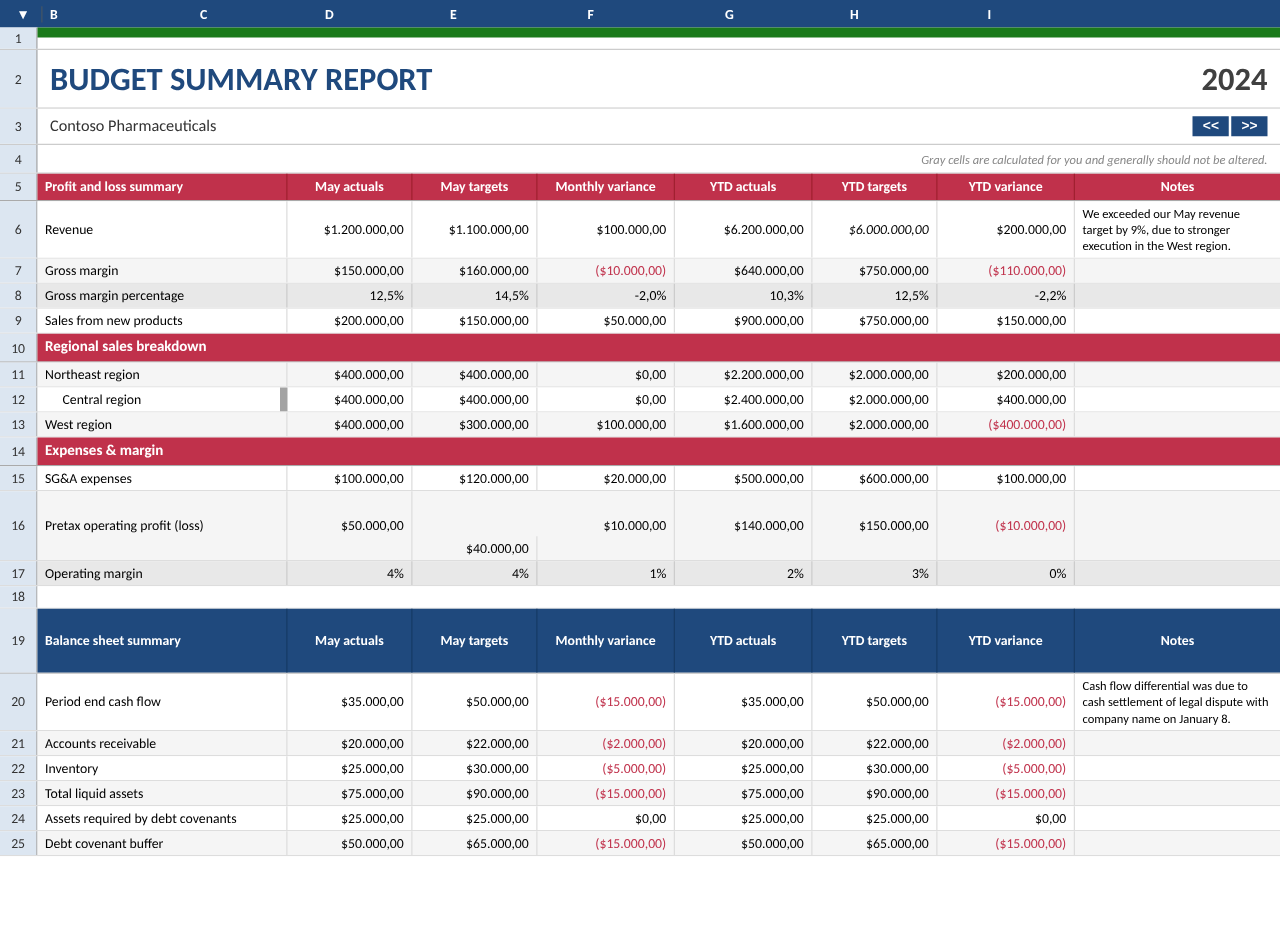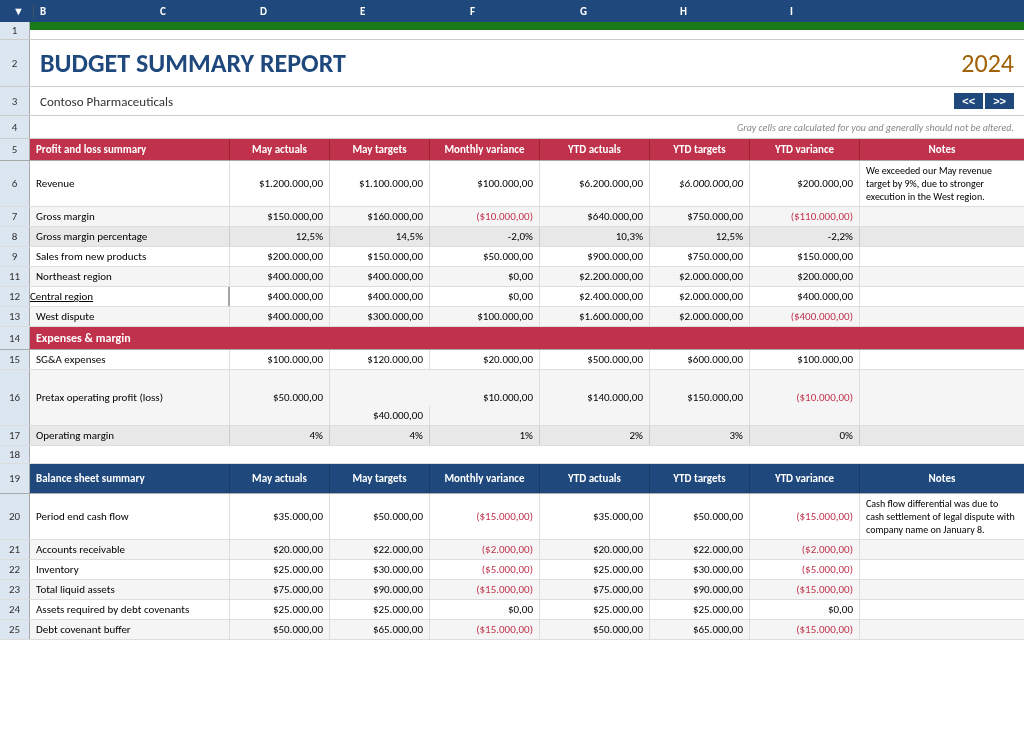--- a/index.html
+++ b/index.html
@@ -5,21 +5,21 @@
     * { box-sizing: border-box; margin: 0; padding: 0; }
     body { font-family: Calibri, Arial, sans-serif; font-size: 12px; background: #fff; overflow-x: hidden; }
 
     .spreadsheet-container { width: 1024px; background: #fff; }
 
     
     .top-bar { height: 22px; background: #1f497d; display: flex; align-items: center; padding: 0 4px; }
     .top-bar-cell { color: #fff; font-size: 11px; font-weight: bold; padding: 0 6px; }
     .row-num { background: #dce6f1; text-align: center; font-size: 11px; color: #333; border-right: 1px solid #aaa; padding: 2px 0; display: flex; align-items: center; justify-content: center; }
     .report-title { font-size: 26px; font-weight: bold; color: #1f497d; }
-    .report-year { font-size: 26px; font-weight: normal; color: #a16207; }
+    .report-year { font-size: 26px; font-weight: bold; color: #404040; }
     .company-name { font-size: 13px; color: #333; }
     .nav-buttons { display: flex; gap: 2px; }
     .nav-btn { background: #1f497d; color: #fff; border: none; font-size: 11px; font-weight: bold; padding: 2px 8px; cursor: pointer; }
     .gray-note { color: #888; font-size: 10px; font-style: italic; }
   </style>
 </head>
 <body>
 
 <div class="spreadsheet-container">
 
@@ -131,53 +131,57 @@
       <div style="padding:3px 6px; border-right:1px solid #ddd; display:flex; align-items:center; justify-content:flex-end;">$200.000,00</div>
       <div style="padding:3px 6px; border-right:1px solid #ddd; display:flex; align-items:center; justify-content:flex-end;">$150.000,00</div>
       <div style="padding:3px 6px; border-right:1px solid #ddd; display:flex; align-items:center; justify-content:flex-end;">$50.000,00</div>
       <div style="padding:3px 6px; border-right:1px solid #ddd; display:flex; align-items:center; justify-content:flex-end;">$900.000,00</div>
       <div style="padding:3px 6px; border-right:1px solid #ddd; display:flex; align-items:center; justify-content:flex-end;">$750.000,00</div>
       <div style="padding:3px 6px; border-right:1px solid #ddd; display:flex; align-items:center; justify-content:flex-end;">$150.000,00</div>
       <div style="padding:3px 6px; display:flex; align-items:center; font-size:10px;"></div>
     </div>
   </div>
 
+  <div style="display:grid; grid-template-columns:30px 1fr; border-bottom:1px solid #aaa;">
+    <div class="row-num">10</div>
+    <div style="background:#c0314b; color:#fff; font-weight:bold; font-size:12px; padding:4px 6px; display:flex; align-items:center;">Regional sales breakdown</div>
+  </div>
 
   <div style="display:grid; grid-template-columns:30px 1fr; border-bottom:1px solid #ddd;">
     <div class="row-num">11</div>
     <div style="display:grid; grid-template-columns:200px 100px 100px 110px 110px 100px 110px 1fr; background:#f5f5f5; font-size:11px;">
       <div style="padding:3px 6px; border-right:1px solid #ddd; display:flex; align-items:center;">Northeast region</div>
       <div style="padding:3px 6px; border-right:1px solid #ddd; display:flex; align-items:center; justify-content:flex-end;">$400.000,00</div>
       <div style="padding:3px 6px; border-right:1px solid #ddd; display:flex; align-items:center; justify-content:flex-end;">$400.000,00</div>
       <div style="padding:3px 6px; border-right:1px solid #ddd; display:flex; align-items:center; justify-content:flex-end;">$0,00</div>
       <div style="padding:3px 6px; border-right:1px solid #ddd; display:flex; align-items:center; justify-content:flex-end;">$2.200.000,00</div>
       <div style="padding:3px 6px; border-right:1px solid #ddd; display:flex; align-items:center; justify-content:flex-end;">$2.000.000,00</div>
       <div style="padding:3px 6px; border-right:1px solid #ddd; display:flex; align-items:center; justify-content:flex-end;">$200.000,00</div>
       <div style="padding:3px 6px; display:flex; align-items:center;"></div>
     </div>
   </div>
 
   <div style="display:grid; grid-template-columns:30px 1fr; border-bottom:1px solid #ddd;">
     <div class="row-num">12</div>
     <div style="display:grid; grid-template-columns:200px 100px 100px 110px 110px 100px 110px 1fr; background:#fff; font-size:11px;">
-      <div style="padding:3px 0; border-right:2px solid #a3a3a3; display:flex; align-items:center;text-decoration:underline;">Central region</div>
+      <div style="padding:3px 20px; border-right:6px solid #a3a3a3; display:flex; align-items:center;">Central region</div>
       <div style="padding:3px 6px; border-right:1px solid #ddd; display:flex; align-items:center; justify-content:flex-end;">$400.000,00</div>
       <div style="padding:3px 6px; border-right:1px solid #ddd; display:flex; align-items:center; justify-content:flex-end;">$400.000,00</div>
       <div style="padding:3px 6px; border-right:1px solid #ddd; display:flex; align-items:center; justify-content:flex-end;">$0,00</div>
       <div style="padding:3px 6px; border-right:1px solid #ddd; display:flex; align-items:center; justify-content:flex-end;">$2.400.000,00</div>
       <div style="padding:3px 6px; border-right:1px solid #ddd; display:flex; align-items:center; justify-content:flex-end;">$2.000.000,00</div>
       <div style="padding:3px 6px; border-right:1px solid #ddd; display:flex; align-items:center; justify-content:flex-end;">$400.000,00</div>
       <div style="padding:3px 6px; display:flex; align-items:center;"></div>
     </div>
   </div>
 
   <div style="display:grid; grid-template-columns:30px 1fr; border-bottom:1px solid #ddd;">
     <div class="row-num">13</div>
     <div style="display:grid; grid-template-columns:200px 100px 100px 110px 110px 100px 110px 1fr; background:#f5f5f5; font-size:11px;">
-      <div style="padding:3px 6px; border-right:1px solid #ddd; display:flex; align-items:center;">West dispute</div>
+      <div style="padding:3px 6px; border-right:1px solid #ddd; display:flex; align-items:center;">West region</div>
       <div style="padding:3px 6px; border-right:1px solid #ddd; display:flex; align-items:center; justify-content:flex-end;">$400.000,00</div>
       <div style="padding:3px 6px; border-right:1px solid #ddd; display:flex; align-items:center; justify-content:flex-end;">$300.000,00</div>
       <div style="padding:3px 6px; border-right:1px solid #ddd; display:flex; align-items:center; justify-content:flex-end;">$100.000,00</div>
       <div style="padding:3px 6px; border-right:1px solid #ddd; display:flex; align-items:center; justify-content:flex-end;">$1.600.000,00</div>
       <div style="padding:3px 6px; border-right:1px solid #ddd; display:flex; align-items:center; justify-content:flex-end;">$2.000.000,00</div>
       <div style="padding:3px 6px; border-right:1px solid #ddd; display:flex; align-items:center; justify-content:flex-end; color:#c0314b;">($400.000,00)</div>
       <div style="padding:3px 6px; display:flex; align-items:center;"></div>
     </div>
   </div>
 
@@ -229,21 +233,21 @@
   </div>
 
   <div style="display:grid; grid-template-columns:30px 1fr; border-bottom:1px solid #ddd;">
     <div class="row-num">18</div>
     <div style="background:#fff; min-height:10px;"></div>
   </div>
 
   <div style="display:grid; grid-template-columns:30px 1fr; border-bottom:1px solid #aaa;">
     <div class="row-num">19</div>
     <div style="display:grid; grid-template-columns:200px 100px 100px 110px 110px 100px 110px 1fr; background:#1f497d; color:#fff; font-weight:bold; font-size:11px;">
-      <div style="padding:8px 6px; border-right:1px solid #163b66; display:flex; align-items:center;">Balance sheet summary</div>
+      <div style="padding:19px 6px; border-right:1px solid #163b66; display:flex; align-items:center;">Balance sheet summary</div>
       <div style="padding:4px 6px; border-right:1px solid #163b66; display:flex; align-items:center; justify-content:center;">May actuals</div>
       <div style="padding:4px 6px; border-right:1px solid #163b66; display:flex; align-items:center; justify-content:center;">May targets</div>
       <div style="padding:4px 6px; border-right:1px solid #163b66; display:flex; align-items:center; justify-content:center;">Monthly variance</div>
       <div style="padding:4px 6px; border-right:1px solid #163b66; display:flex; align-items:center; justify-content:center;">YTD actuals</div>
       <div style="padding:4px 6px; border-right:1px solid #163b66; display:flex; align-items:center; justify-content:center;">YTD targets</div>
       <div style="padding:4px 6px; border-right:1px solid #163b66; display:flex; align-items:center; justify-content:center;">YTD variance</div>
       <div style="padding:4px 6px; display:flex; align-items:center; justify-content:center;">Notes</div>
     </div>
   </div>
 

